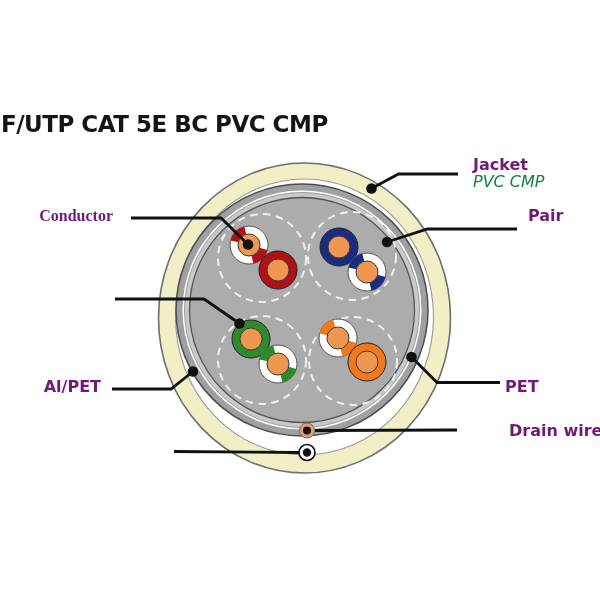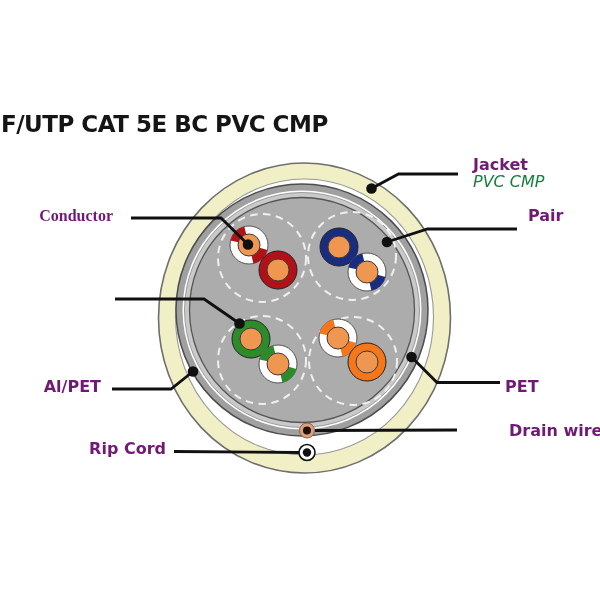--- a/index.html
+++ b/index.html
@@ -136,17 +136,14 @@
   </div>
 
   <div class="lbl" style="left:505px;top:356px;margin-top:22px;">
     <div class="main">PET</div>
   </div>
 
   <div class="lbl" style="left:509px;top:422px;">
     <div class="main">Drain wire</div>
   </div>
 
-  <div class="lbl ra" style="left:0px;top:440px;width:166px;">
-    <div class="main">Rip Cord</div>
-  </div>
 
 </div>
 
 </body></html>

